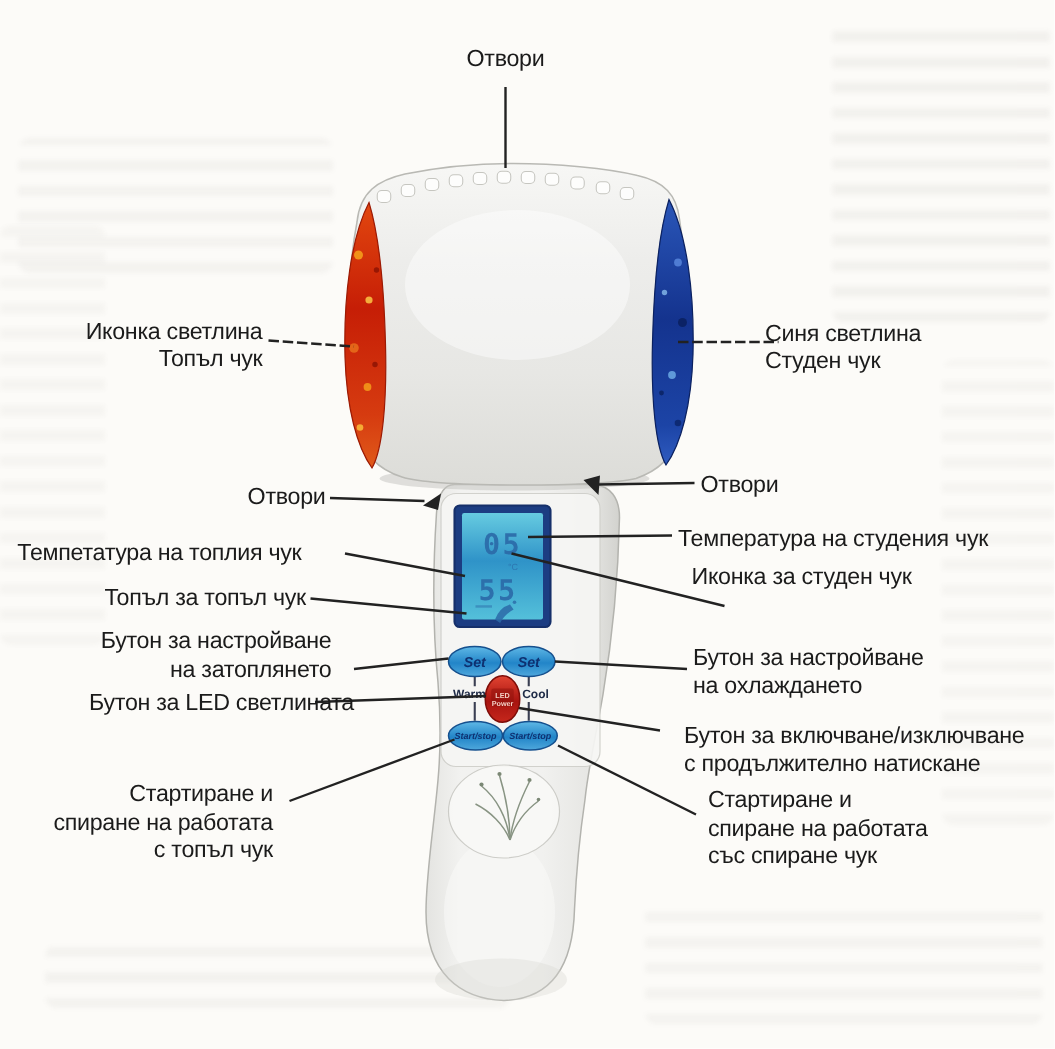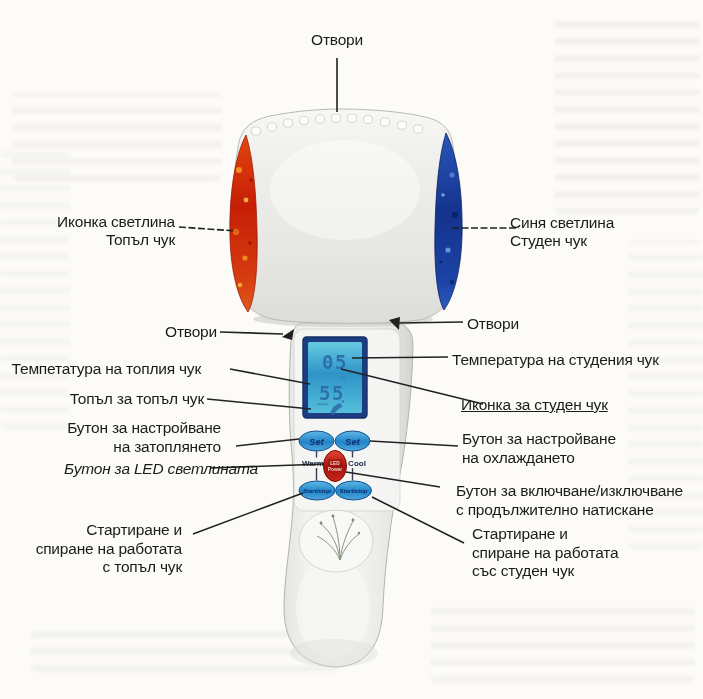--- a/index.html
+++ b/index.html
@@ -225,44 +225,44 @@
     <div>Студен чук</div>
   </div>
 
   <div class="label r" style="right:486px;top:323px;">Отвори</div>
   <div class="label" style="left:467px;top:315px;">Отвори</div>
 
   <div class="label r" style="right:502px;top:360px;">Темпетатура на топлия чук</div>
   <div class="label" style="left:452px;top:351px;text-align:center;">Температура на студения чук</div>
 
   <div class="label r" style="right:499px;top:390px;">Топъл за топъл чук</div>
-  <div class="label" style="left:461px;top:396px;text-decoration:underline;">Иконка за студен чук</div>
+  <div class="label" style="left:461px;top:376px;">Иконка за студен чук</div>
 
   <div class="label r ml" style="right:482px;top:419px;">
     <div>Бутон за настройване</div>
     <div>на затоплянето</div>
   </div>
 
   <div class="label ml" style="left:462px;top:430px;">
     <div>Бутон за настройване</div>
     <div>на охлаждането</div>
   </div>
 
-  <div class="label r" style="right:445px;top:460px;font-style:italic;">Бутон за LED светлината</div>
+  <div class="label r" style="right:467px;top:460px;">Бутон за LED светлината</div>
 
   <div class="label ml" style="left:456px;top:482px;">
     <div>Бутон за включване/изключване</div>
     <div>с продължително натискане</div>
   </div>
 
   <div class="label r ml" style="right:521px;top:521px;">
     <div>Стартиране и</div>
     <div>спиране на работата</div>
     <div>с топъл чук</div>
   </div>
 
   <div class="label ml" style="left:472px;top:525px;">
     <div>Стартиране и</div>
     <div>спиране на работата</div>
-    <div>със студен чук</div>
+    <div>със спиране чук</div>
   </div>
 
 </div>
 
 </body></html>

